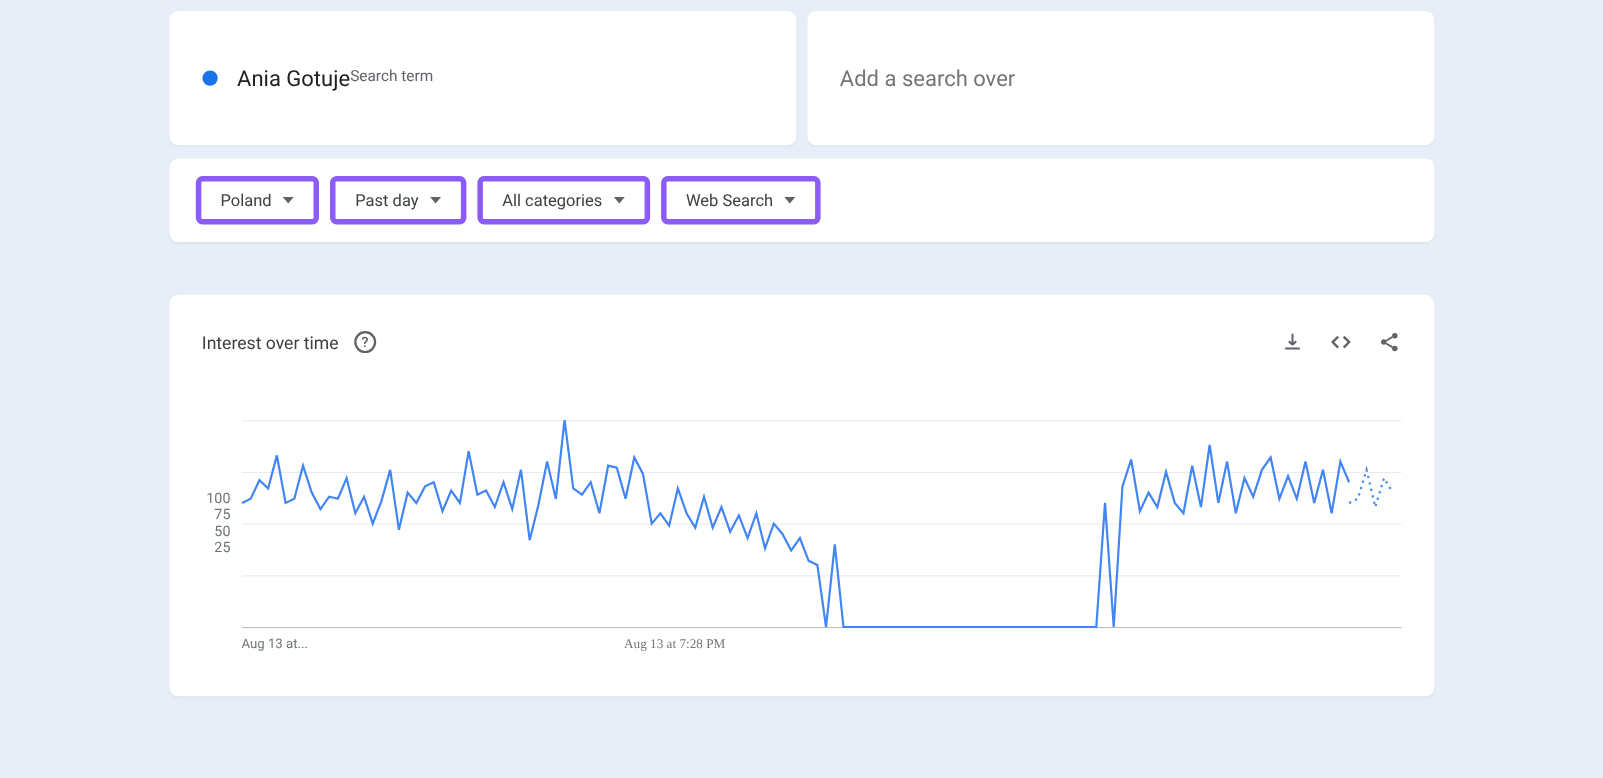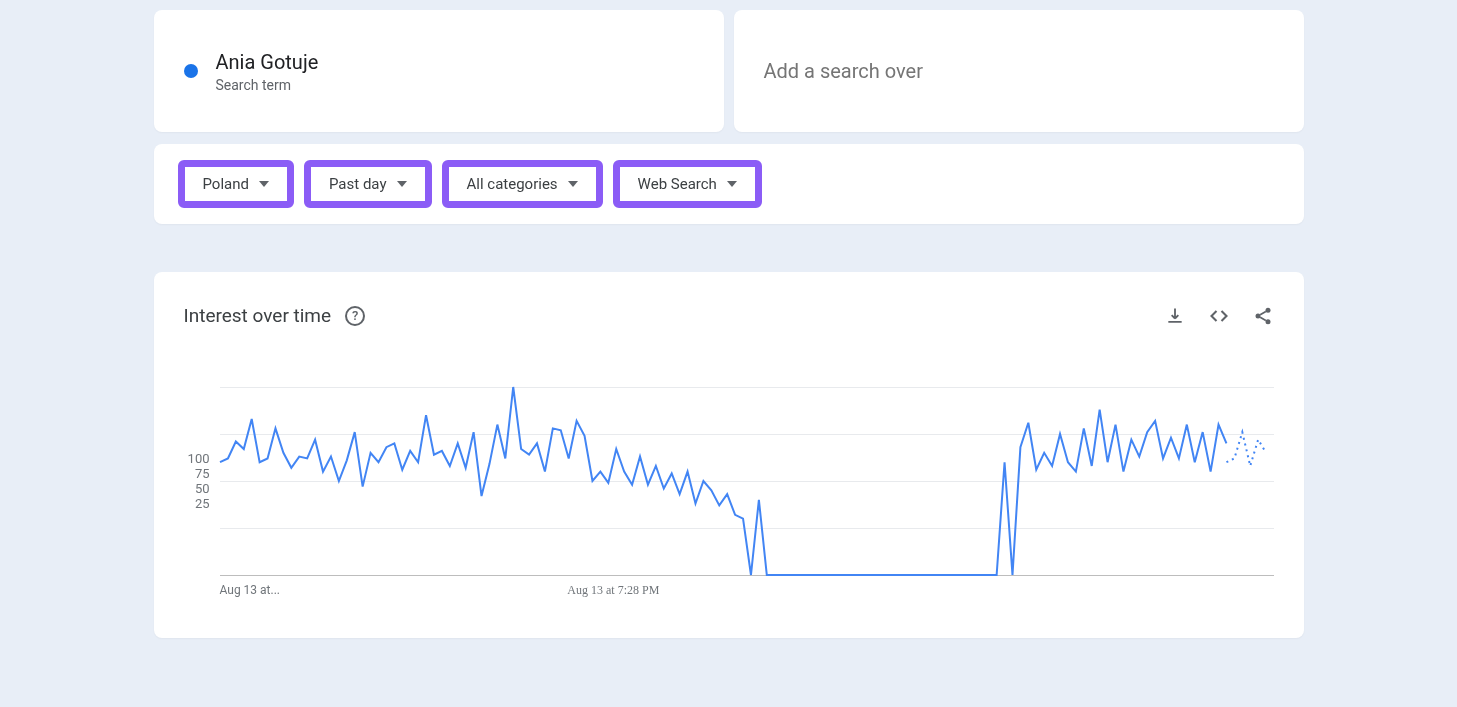--- a/index.html
+++ b/index.html
@@ -31,35 +31,35 @@
       align-items: center;
     }
     .search-card.active { gap: 18px; }
     .dot {
       width: 14px;
       height: 14px;
       border-radius: 50%;
       background: #1a73e8;
       flex-shrink: 0;
     }
-    .term-info { display: flex; flex-direction: column; }
+    .term-info { display: flex; flex-direction: row; }
     .term-name { font-size: 20px; color: #202124; font-weight: 400; }
     .term-sub { font-size: 14px; color: #5f6368; margin-top: 3px; }
     .add-placeholder { font-size: 20px; color: #757575; }
     .filters-card {
       background: #fff;
       border-radius: 8px;
       padding: 16px 24px;
       display: flex;
       gap: 10px;
       box-shadow: 0 1px 2px rgba(0,0,0,0.04);
       margin-bottom: 48px;
     }
     .filter-pill {
-      border: 7px solid #8b5cf6;
+      border: 5px solid #8b5cf6;
       border-radius: 6px;
       padding: 8px 18px;
       display: flex;
       align-items: center;
       gap: 10px;
       font-size: 15px;
       color: #3c4043;
       cursor: pointer;
       background: #fff;
     }
@@ -79,21 +79,21 @@
       display: flex;
       justify-content: space-between;
       align-items: center;
       margin-bottom: 60px;
     }
     .chart-title-wrap {
       display: flex;
       align-items: center;
       gap: 14px;
     }
-    .chart-title { font-size: 19px; color: #3c4043; }
+    .chart-title { font-size: 16px; color: #3c4043; }
     .help-icon {
       width: 20px; height: 20px;
       border: 2px solid #5f6368;
       border-radius: 50%;
       display: flex;
       align-items: center;
       justify-content: center;
       font-size: 13px;
       color: #5f6368;
       font-weight: 500;

